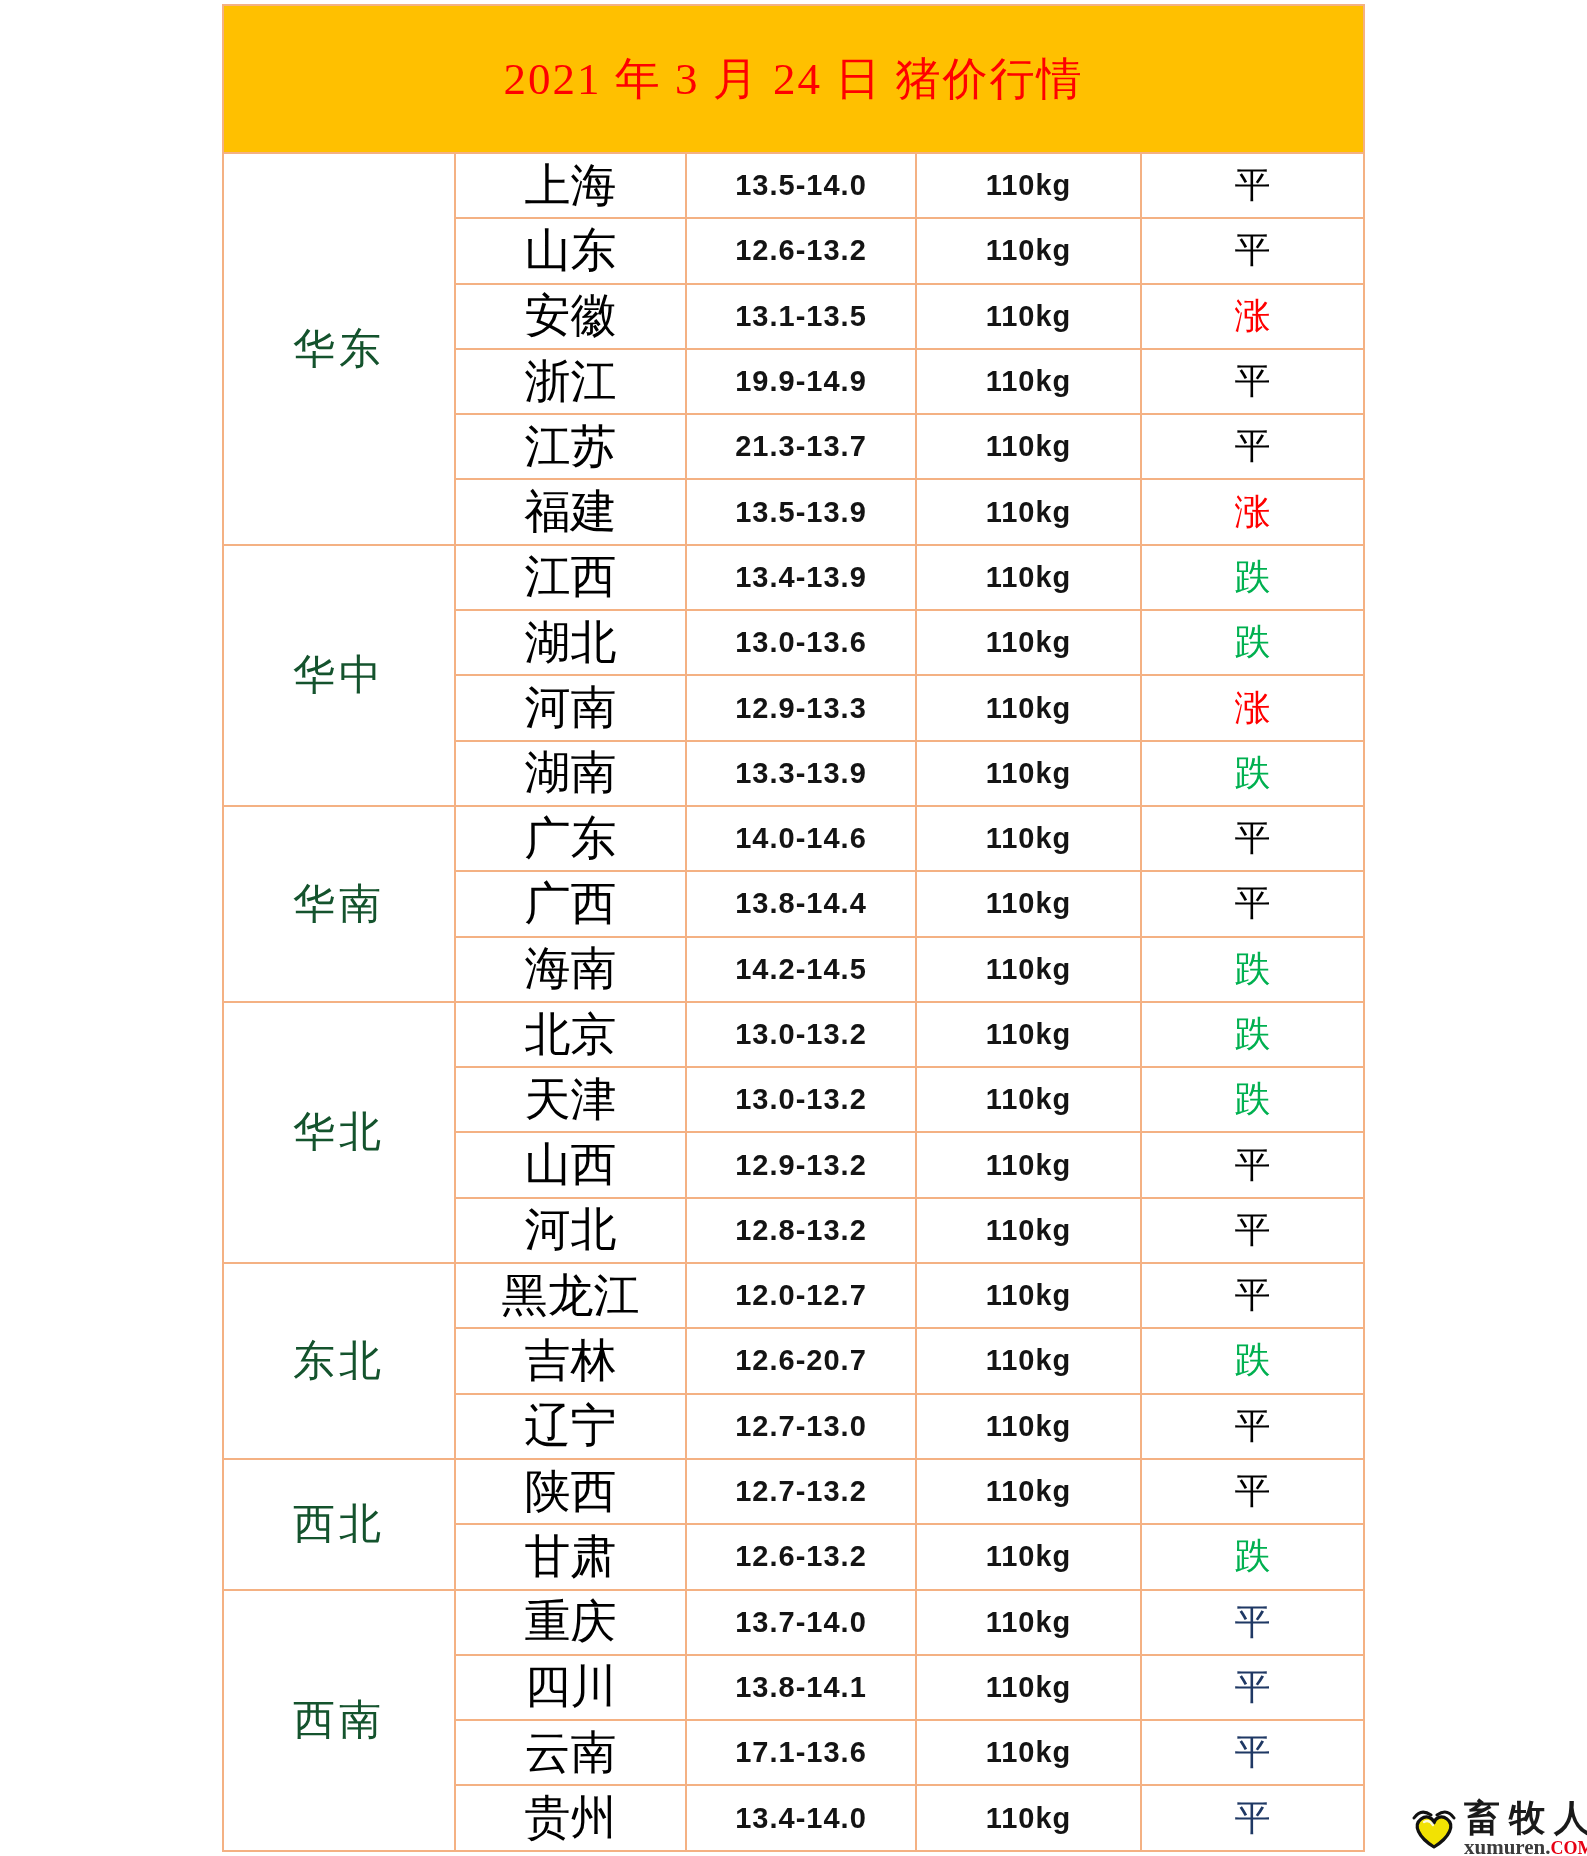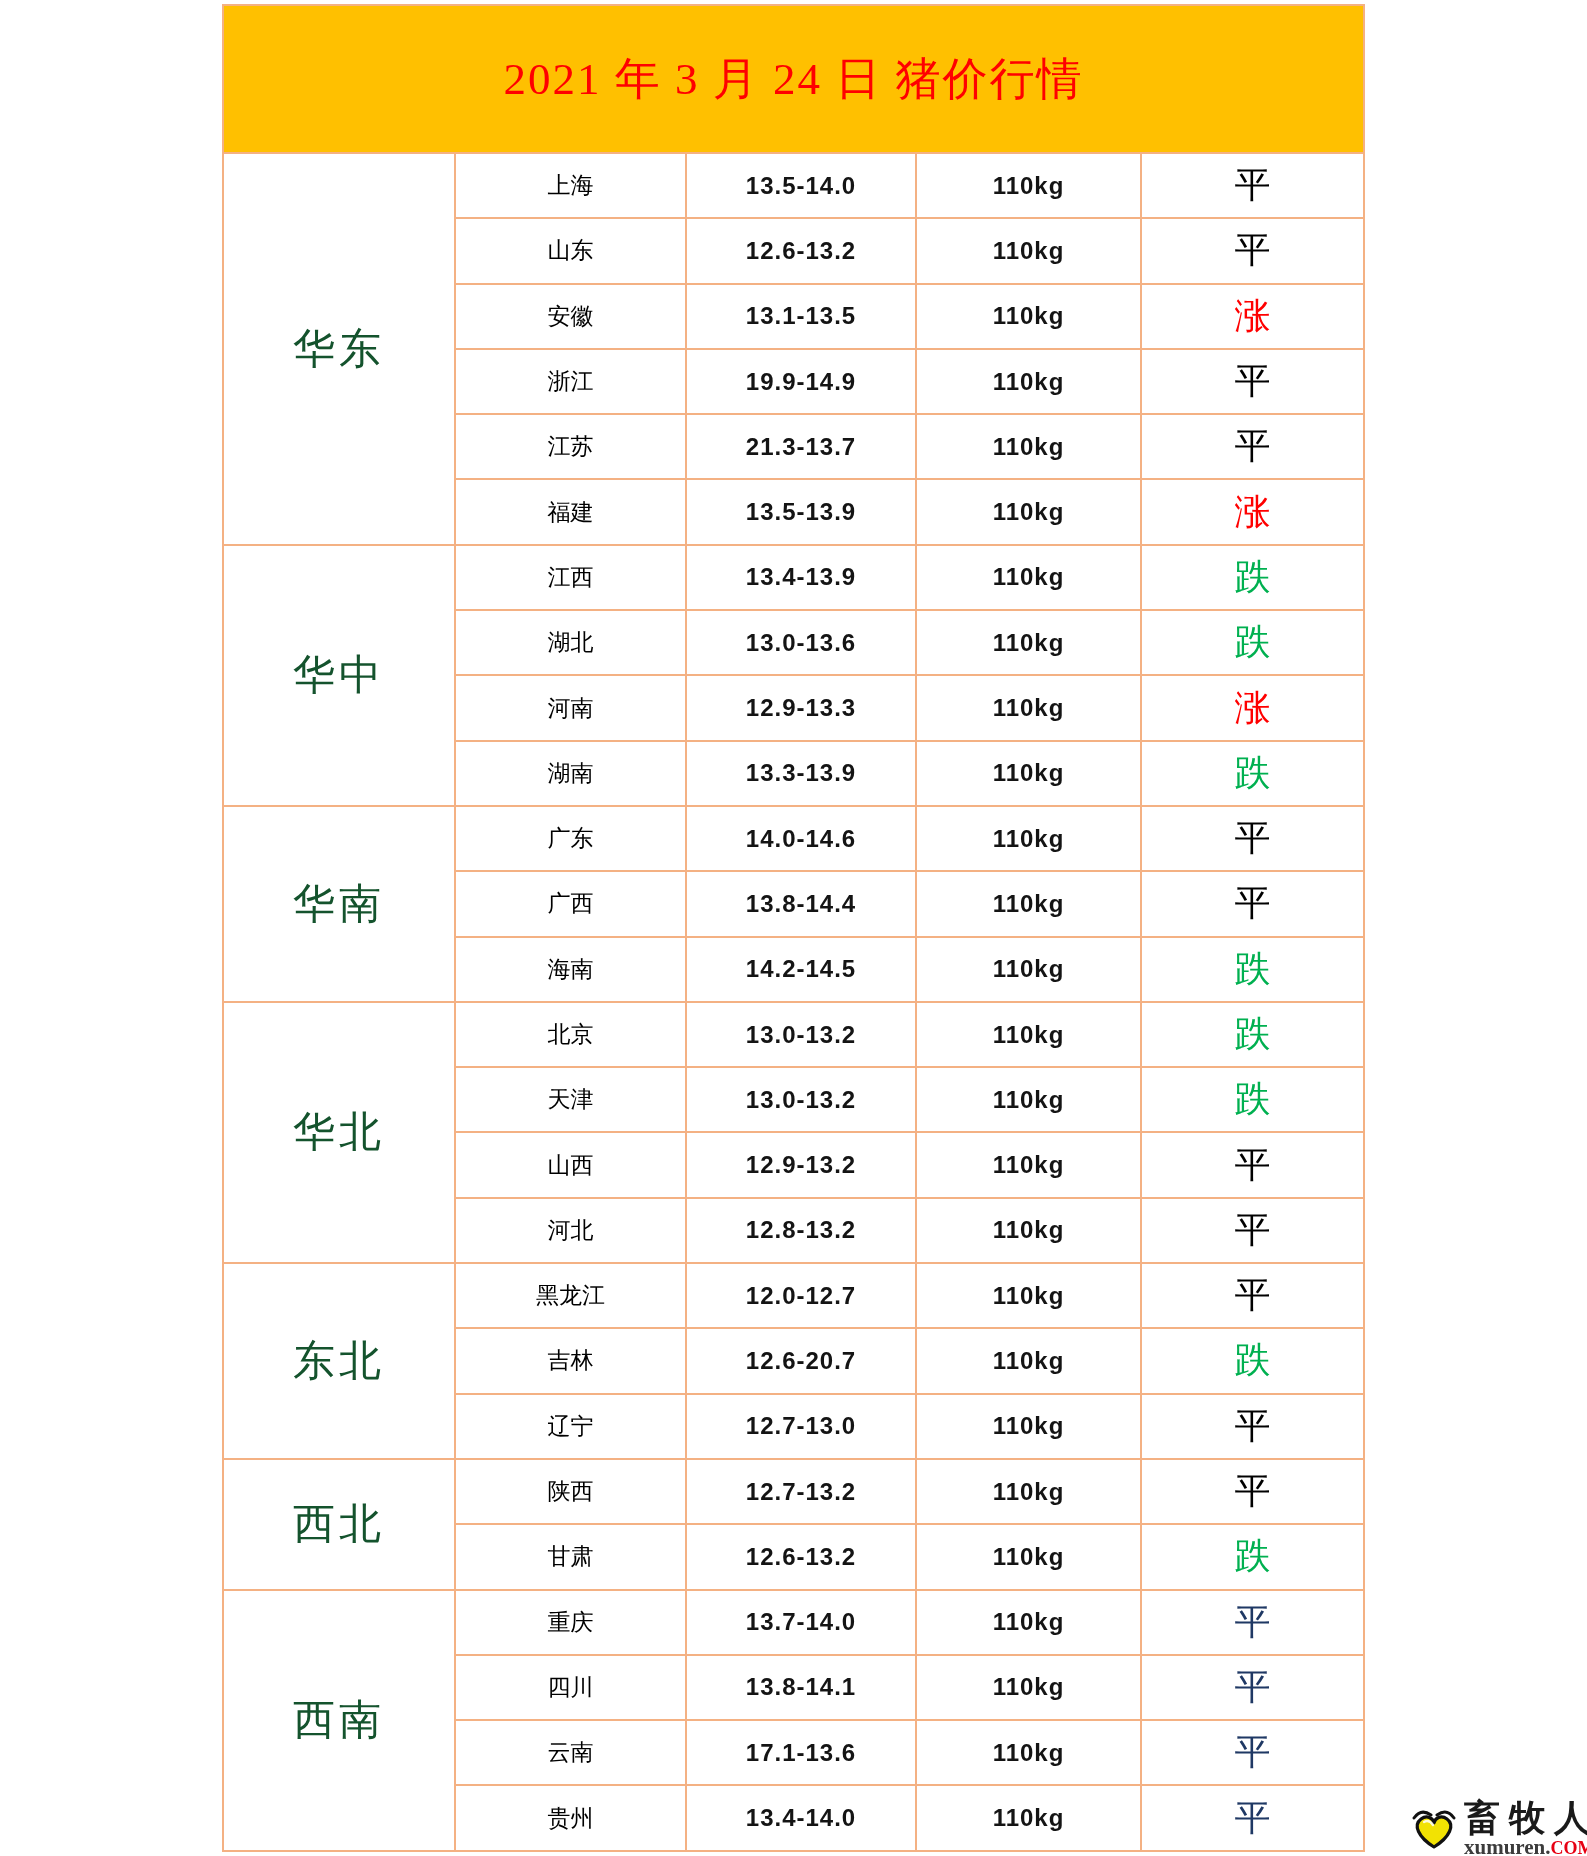--- a/index.html
+++ b/index.html
@@ -37,27 +37,27 @@
     font-weight:normal;
     letter-spacing:2px;
   }
   .price-table tbody tr{height:65.3px;}
   td.region{
     font-size:42px;
     color:#14532d;
     letter-spacing:4px;
   }
   td.province{
-    font-size:23px;
+    font-size:46px;
     color:#000000;
   }
   td.price,td.weight{
     font-family:"Liberation Sans","DejaVu Sans",sans-serif;
     font-weight:bold;
-    font-size:24px;
+    font-size:29px;
     color:#141414;
     letter-spacing:1px;
   }
   td.trend{
     font-size:36px;
   }
   .logo{
     position:absolute;
     left:1410px;
     top:1800px;

